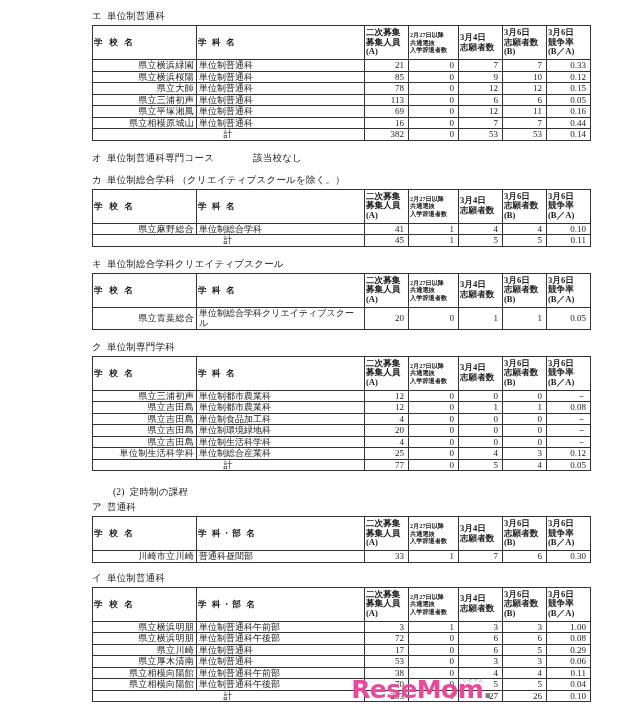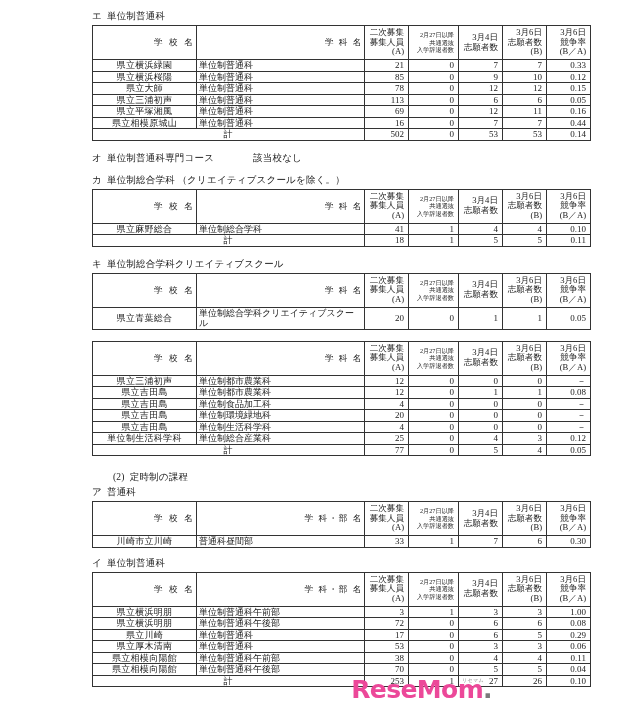--- a/index.html
+++ b/index.html
@@ -42,35 +42,36 @@
   table.t td, table.t th {
     border: 1px solid #333;
     padding: 0 2px;
     font-weight: normal;
     line-height: 10.5px;
     height: 11px;
     vertical-align: middle;
     background: #fff;
   }
   table.t thead th {
-    text-align: right;
+    text-align: left;
     height: 34px;
     font-size: 8.6px;
     padding: 1px 1px;
+    font-weight: bold;
   }
   table.t thead th .sm {
     font-size: 6.2px;
     line-height: 7.6px;
     display: block;
   }
   table.t thead th .ln {
     display: block;
     line-height: 9.6px;
   }
-  .c-school { width: 104px; text-align: center; letter-spacing: .3px; }
+  .c-school { width: 104px; text-align: right; letter-spacing: .3px; }
   .c-dept   { width: 168px; text-align: left; }
   .c-num    { width: 44px; text-align: right; padding-right: 4px !important; }
   .c-num2   { width: 50px; text-align: right; padding-right: 4px !important; }
   .c-num3   { width: 44px; text-align: right; padding-right: 4px !important; }
   .c-num4   { width: 44px; text-align: right; padding-right: 4px !important; }
   .c-rate   { width: 44px; text-align: right; padding-right: 4px !important; }
   thead .c-school, thead .c-dept { text-align: center; }
   thead .c-school { letter-spacing: 2.2px; }
   thead .c-dept { letter-spacing: 1.6px; }
   tr.total td { text-align: center; }
@@ -194,21 +195,21 @@
           <td class="c-school">県立相模原城山</td>
           <td class="c-dept">単位制普通科</td>
           <td class="c-num">16</td>
           <td class="c-num2">0</td>
           <td class="c-num3">7</td>
           <td class="c-num4">7</td>
           <td class="c-rate">0.44</td>
         </tr>
         <tr class="total">
           <td colspan="2" class="tl">計</td>
-          <td class="c-num">502</td>
+          <td class="c-num">382</td>
           <td class="c-num2">0</td>
           <td class="c-num3">53</td>
           <td class="c-num4">53</td>
           <td class="c-rate">0.14</td>
         </tr>
       </tbody>
   </table>
 
   <div class="spacer"></div>
 
@@ -257,21 +258,21 @@
           <td class="c-school">県立麻野総合</td>
           <td class="c-dept">単位制総合学科</td>
           <td class="c-num">41</td>
           <td class="c-num2">1</td>
           <td class="c-num3">4</td>
           <td class="c-num4">4</td>
           <td class="c-rate">0.10</td>
         </tr>
         <tr class="total">
           <td colspan="2" class="tl">計</td>
-          <td class="c-num">18</td>
+          <td class="c-num">45</td>
           <td class="c-num2">1</td>
           <td class="c-num3">5</td>
           <td class="c-num4">5</td>
           <td class="c-rate">0.11</td>
         </tr>
       </tbody>
   </table>
 
   <div class="spacer"></div>
 
@@ -317,20 +318,23 @@
           <td class="c-num2">0</td>
           <td class="c-num3">1</td>
           <td class="c-num4">1</td>
           <td class="c-rate">0.05</td>
         </tr>
       </tbody>
   </table>
 
   <div class="spacer"></div>
 
+  <div class="sec-head">
+    <span class="mk">ク</span><span>単位制専門学科</span>
+  </div>
   <table class="t">
     <thead>
       <tr>
         <th class="c-school">学 校 名</th>
         <th class="c-dept">学 科 名</th>
         <th class="c-num">
           <span class="ln">二次募集</span>
           <span class="ln">募集人員</span>
           <span class="ln">(A)</span>
         </th>

